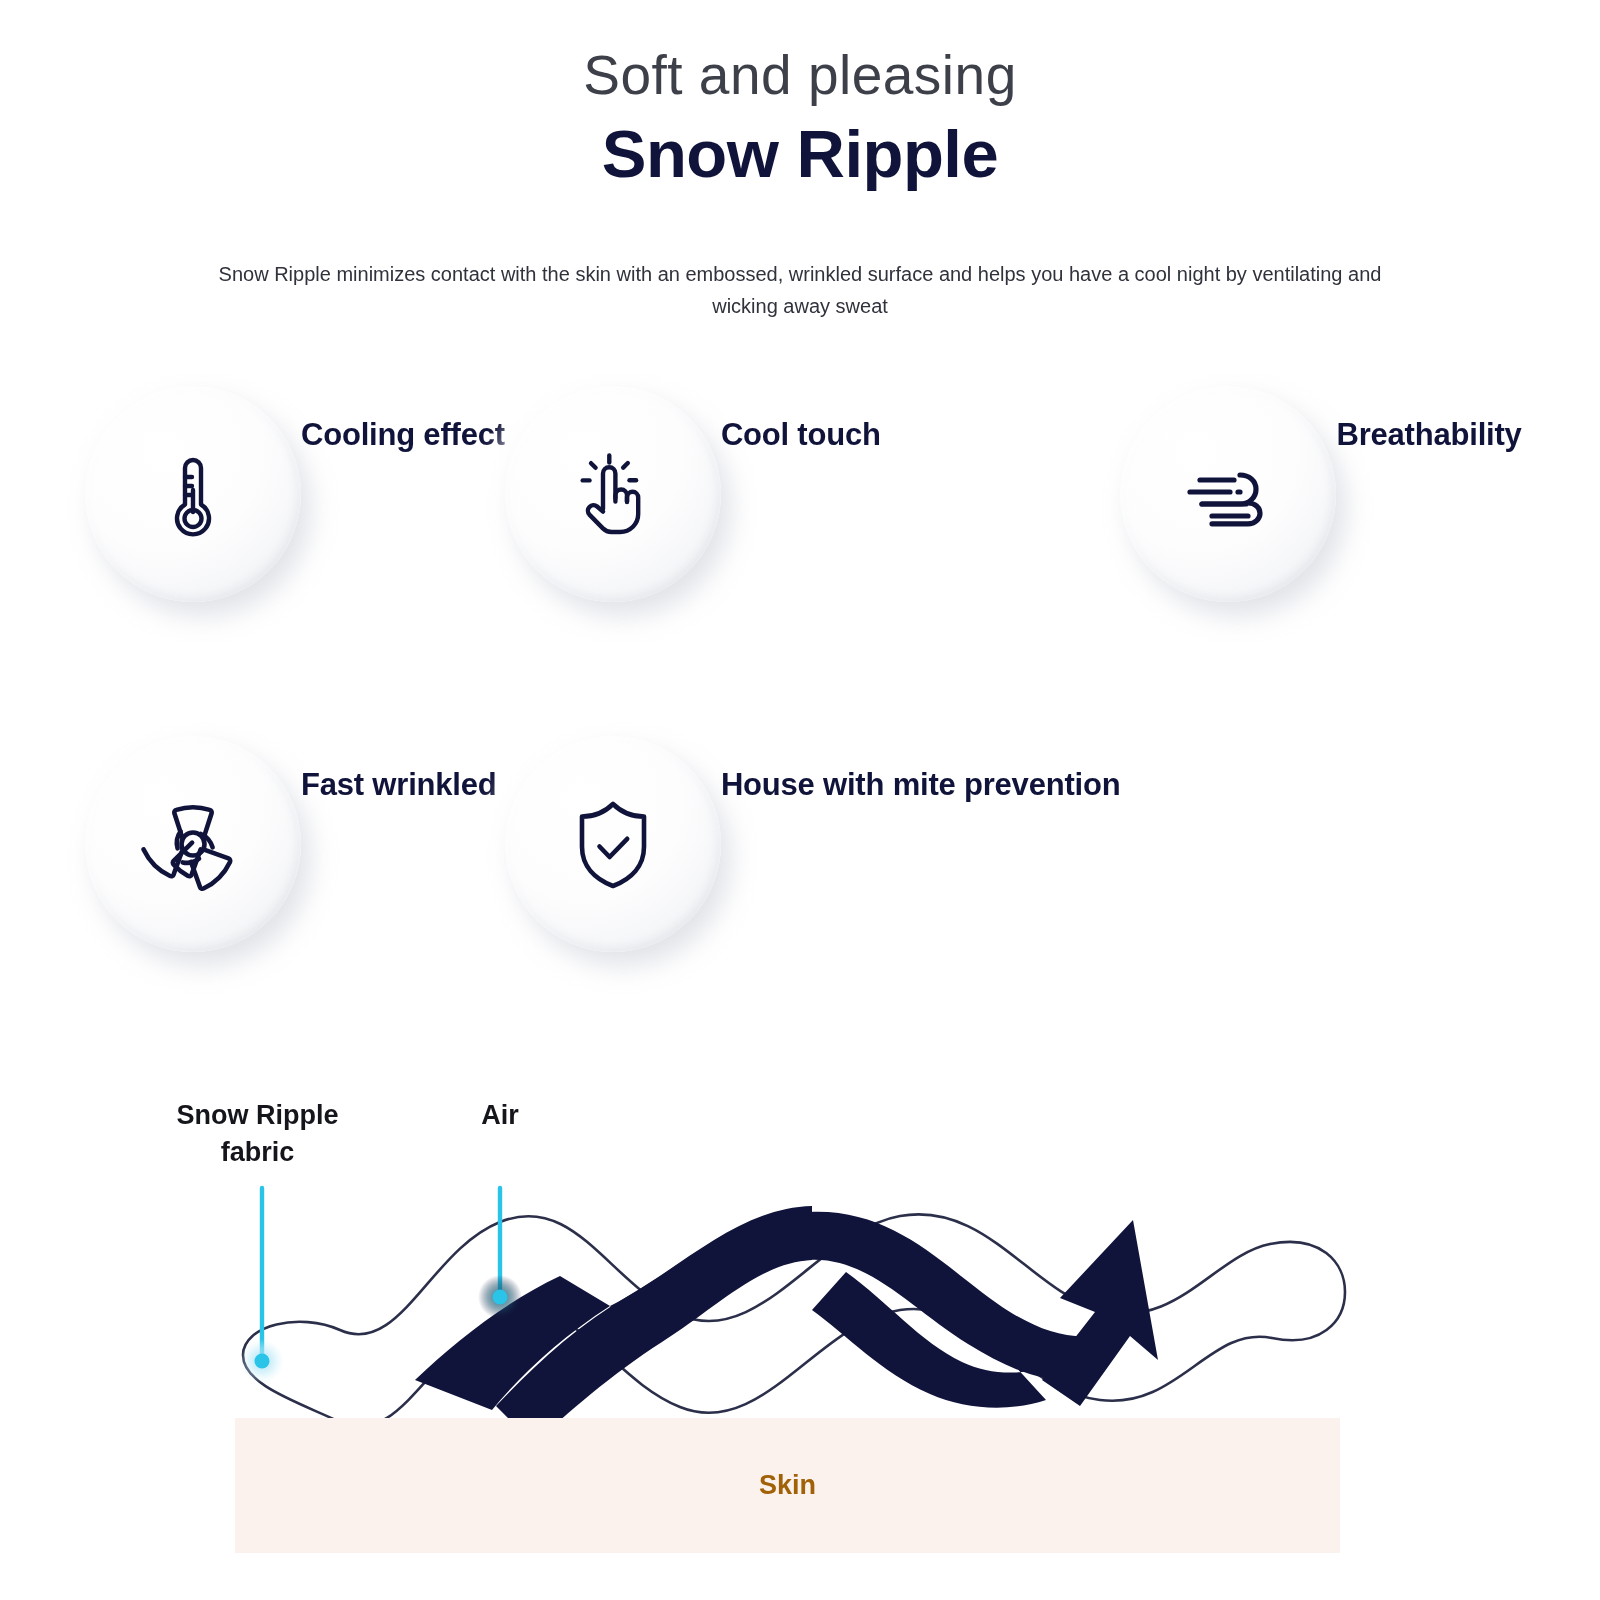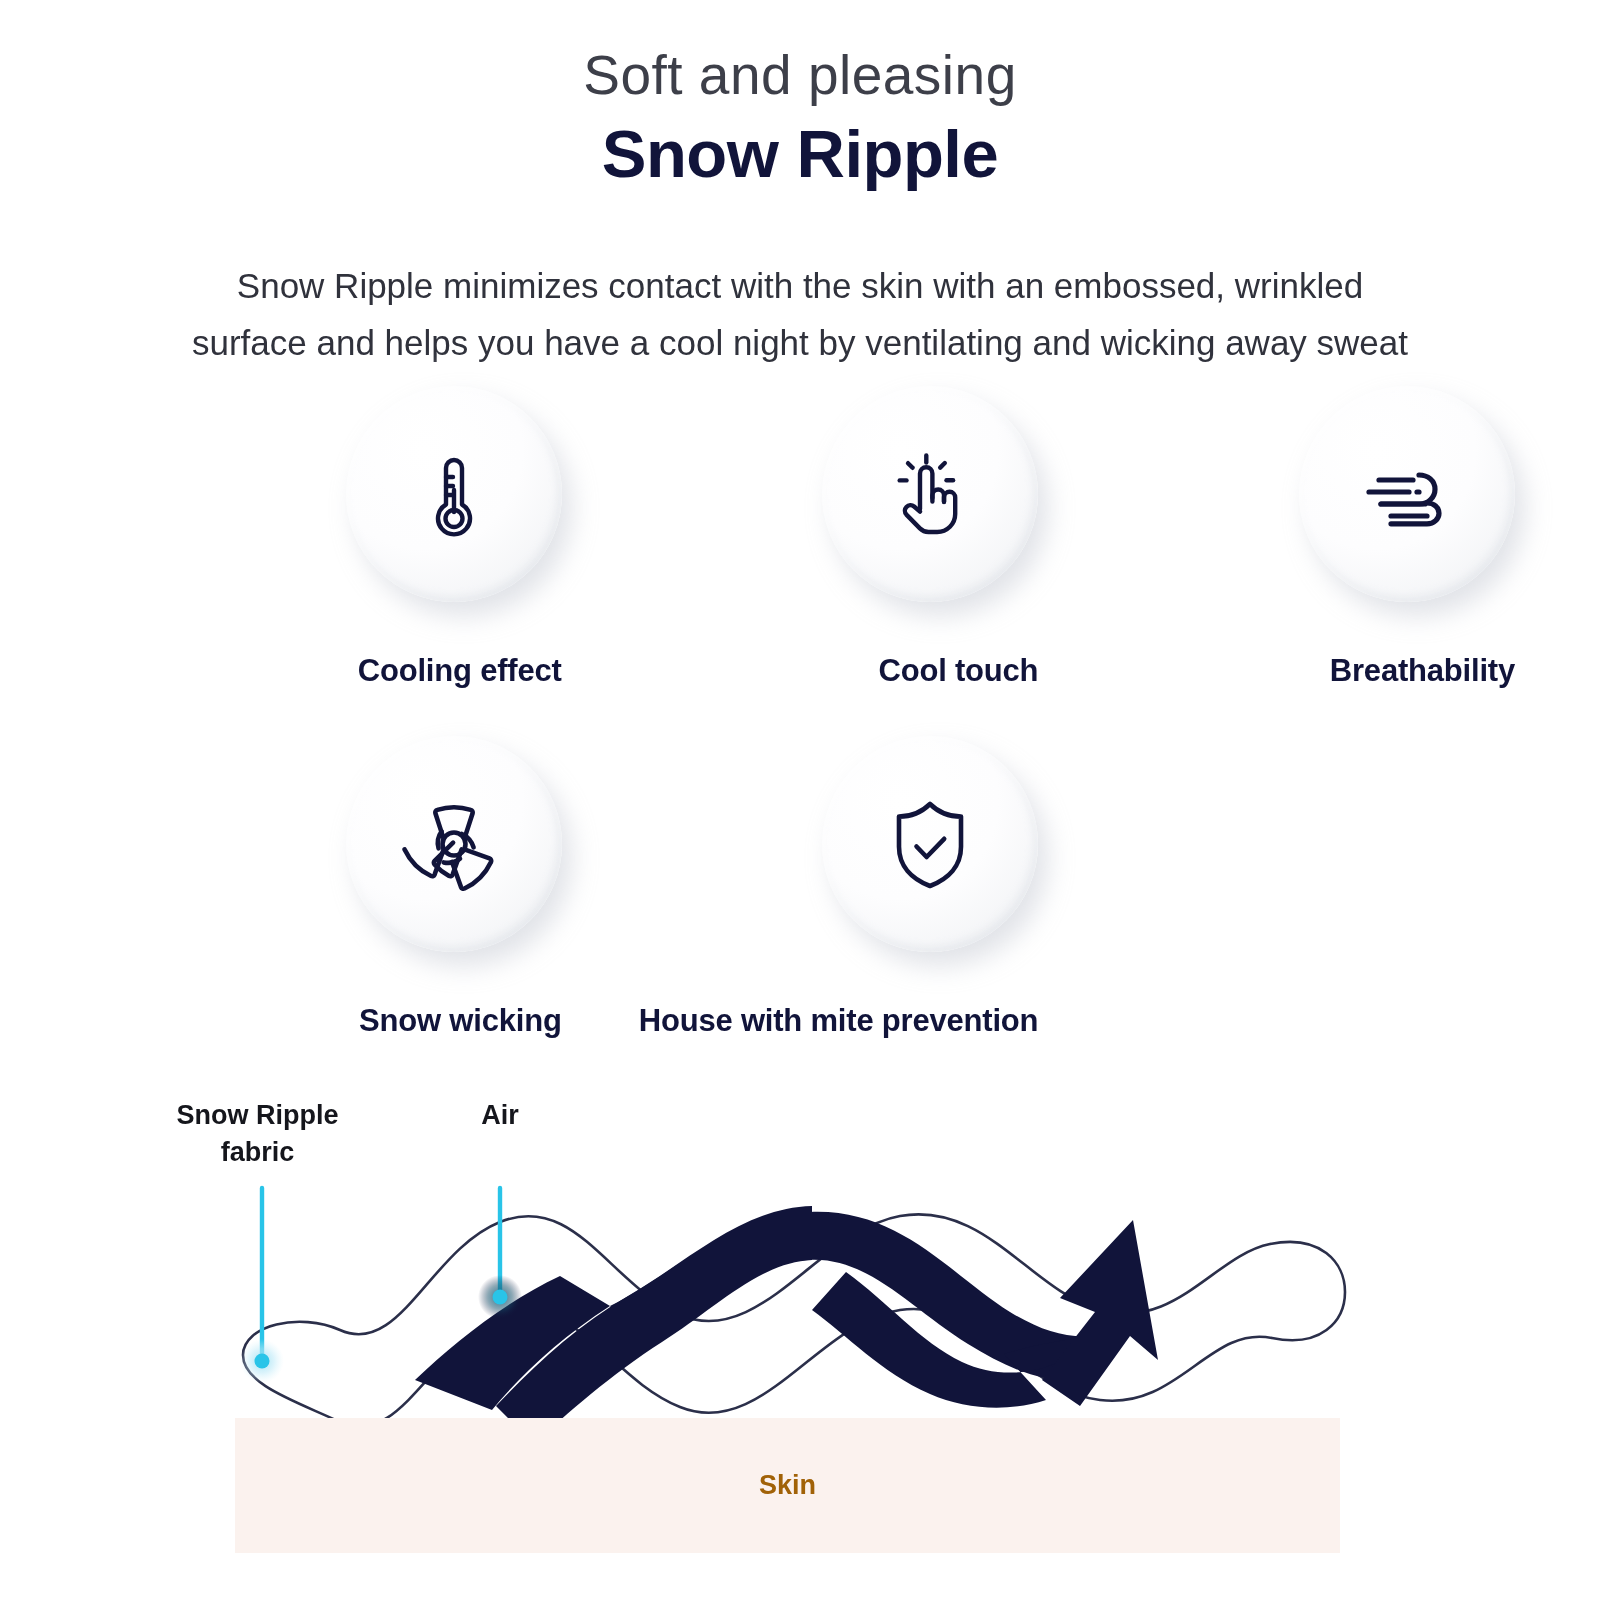--- a/index.html
+++ b/index.html
@@ -48,42 +48,40 @@
     line-height: 1.15;
     white-space: nowrap;
   }
 
   .intro {
     position: absolute;
     top: 258px;
     left: 190px;
     width: 1220px;
     text-align: center;
-    font-size: 35px;
+    font-size: 20px;
     font-weight: 400;
     line-height: 1.62;
     color: #30323c;
   }
 
   
   .features {
     position: absolute;
     top: 386px;
     left: 85px;
     width: 1430px;
     display: grid;
     grid-template-columns: repeat(3, 1fr);
     grid-template-rows: repeat(2, 350px);
   }
   .feature {
     position: relative;
     display: flex;
-    flex-direction: column;
-    align-items: flex-end;
-    gap: 20px;
+    align-items: flex-start;
   }
   .badge {
     width: 216px;
     height: 216px;
     border-radius: 50%;
     background:
       radial-gradient(circle at 36% 30%, #ffffff 0%, #fdfdfe 48%, #f4f5f7 78%, #eef0f3 100%);
     box-shadow:
       10px 14px 26px rgba(183,188,199,0.42),
       -8px -10px 22px rgba(255,255,255,0.95),
@@ -213,21 +211,21 @@
             <path d="M41.6 46.6 33.4 21.2a2.6 2.6 0 0 1 1.9-3.3 56 56 0 0 1 33.4 0 2.6 2.6 0 0 1 1.9 3.3l-8.2 25.4"></path>
             <path d="M62.4 57.4l25.1 9a2.6 2.6 0 0 1 1.5 3.5 56 56 0 0 1-26.5 26.6 2.6 2.6 0 0 1-3.5-1.4l-9-25.2"></path>
             <path d="M41.6 57.4l-9 25.2a2.6 2.6 0 0 1-3.5 1.4A56 56 0 0 1 2.6 57.4"></path>
             <path d="M41.6 57.4l-9 25.2a2.6 2.6 0 0 1-3.5 1.4 56 56 0 0 1-14.6-11.5 2.6 2.6 0 0 1 .1-3.6l18.5-18.3" transform="translate(18,0)"></path>
             <path d="M60 42c5.6 2.6 9.8 7.4 11.6 13.3"></path>
             <path d="M58 66.6c-4.6 3.6-10.6 5-16.3 3.8"></path>
             <path d="M36.6 56.4c-1.7-5.9-.6-12.2 3-17.1"></path>
           </svg>
         </span>
       </div>
-      <div class="feature-label">Snow wicking</div>
+      <div class="feature-label">Fast wrinkled</div>
     </div>
 
     <div class="feature">
       <div class="badge">
         <span>
           <svg width="100" height="100" viewBox="0 0 100 100" fill="none" stroke="#11143a" stroke-width="4.6" stroke-linecap="round" stroke-linejoin="round">
             <path d="M50 10c8.5 8.4 18.4 12.6 31 12.6v30.2C81 72 68.4 85 50 92 31.6 85 19 72 19 52.8V22.6C31.6 22.6 41.5 18.4 50 10Z"></path>
             <path d="M36.5 52.5 46.6 63l17.6-18.2"></path>
           </svg>
         </span>

